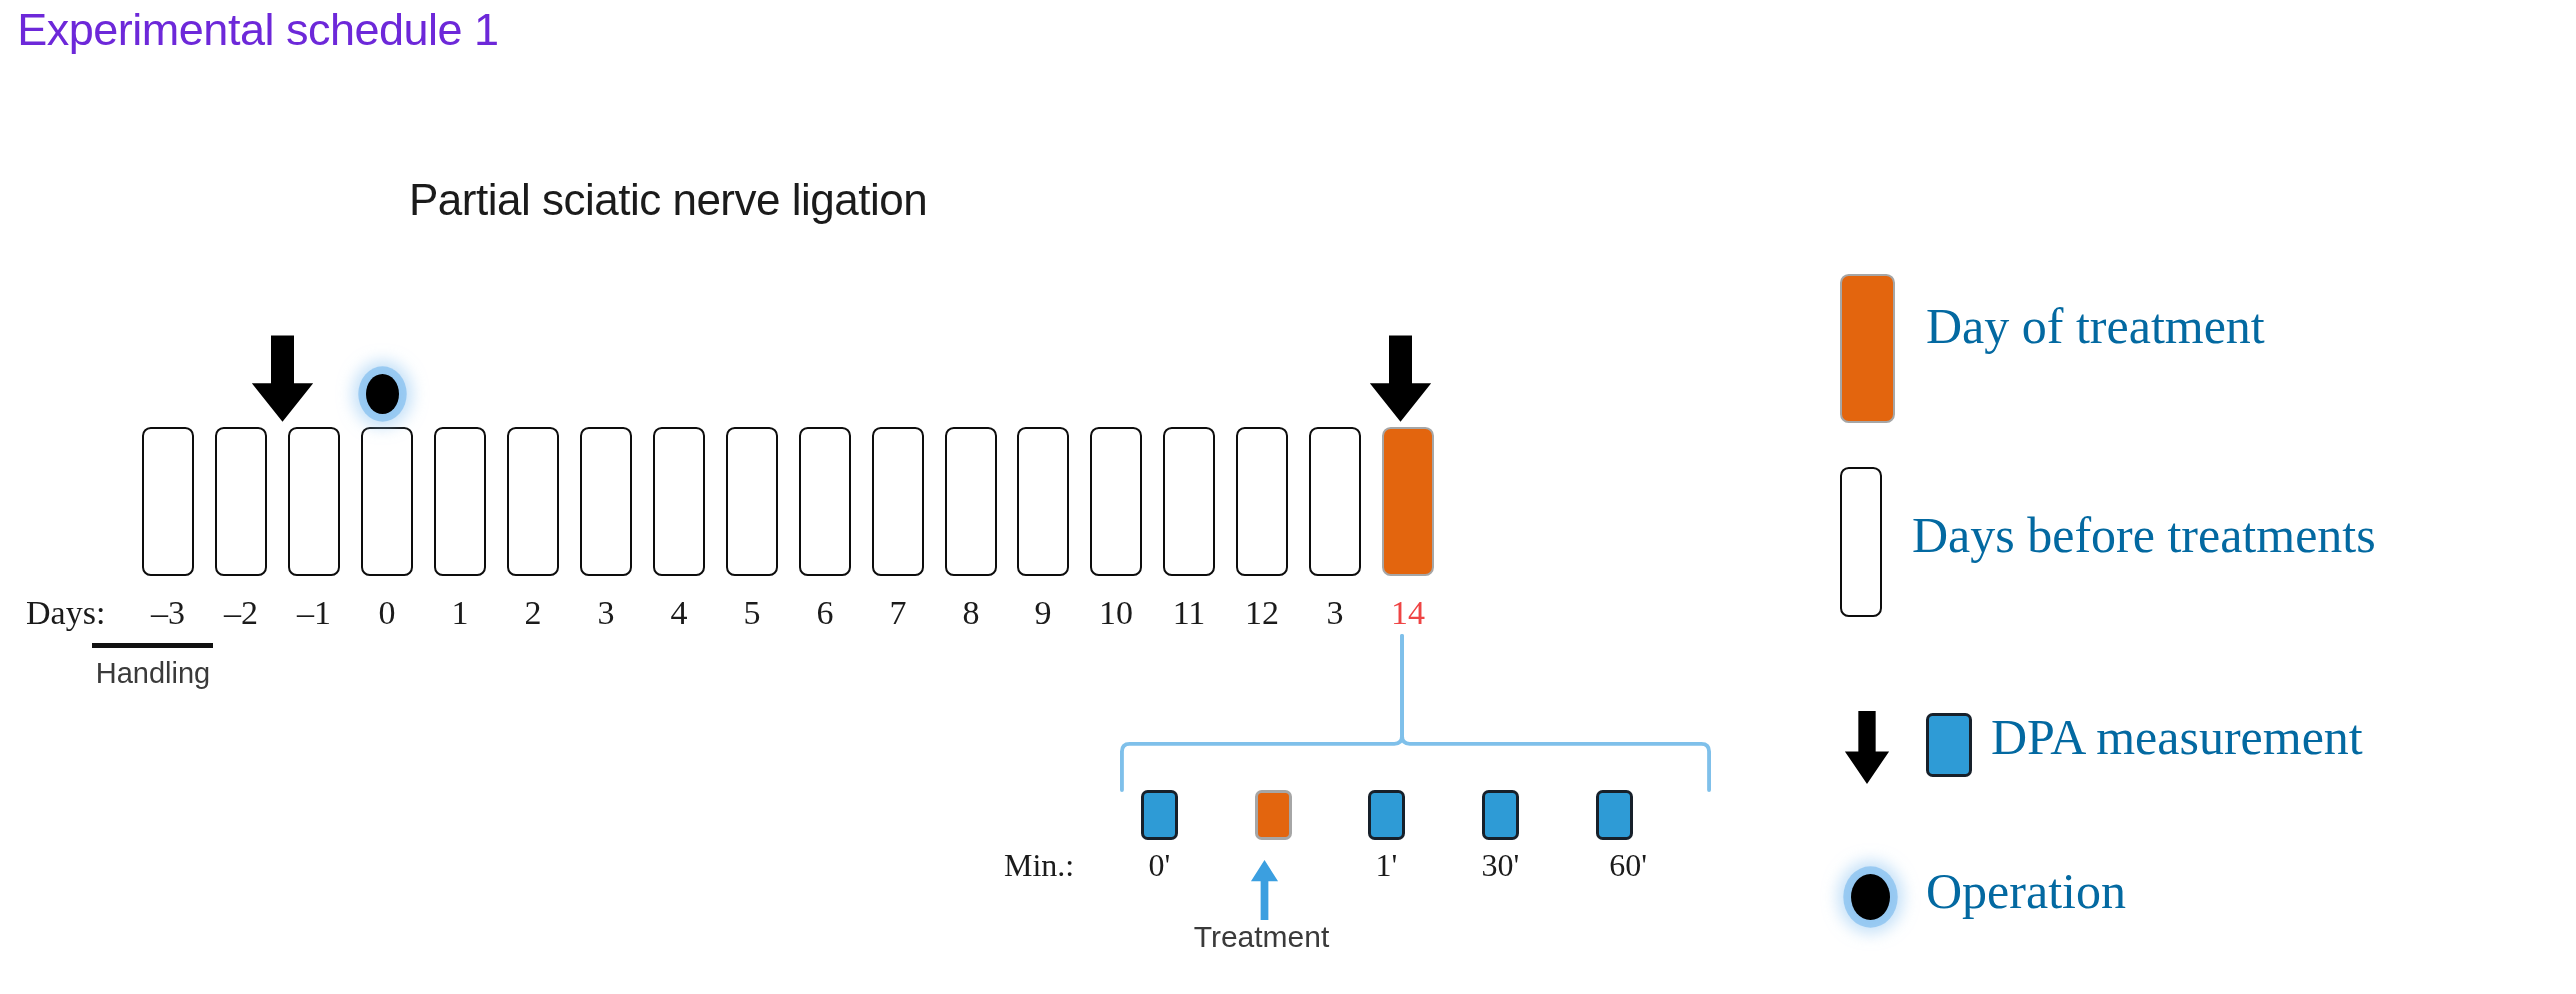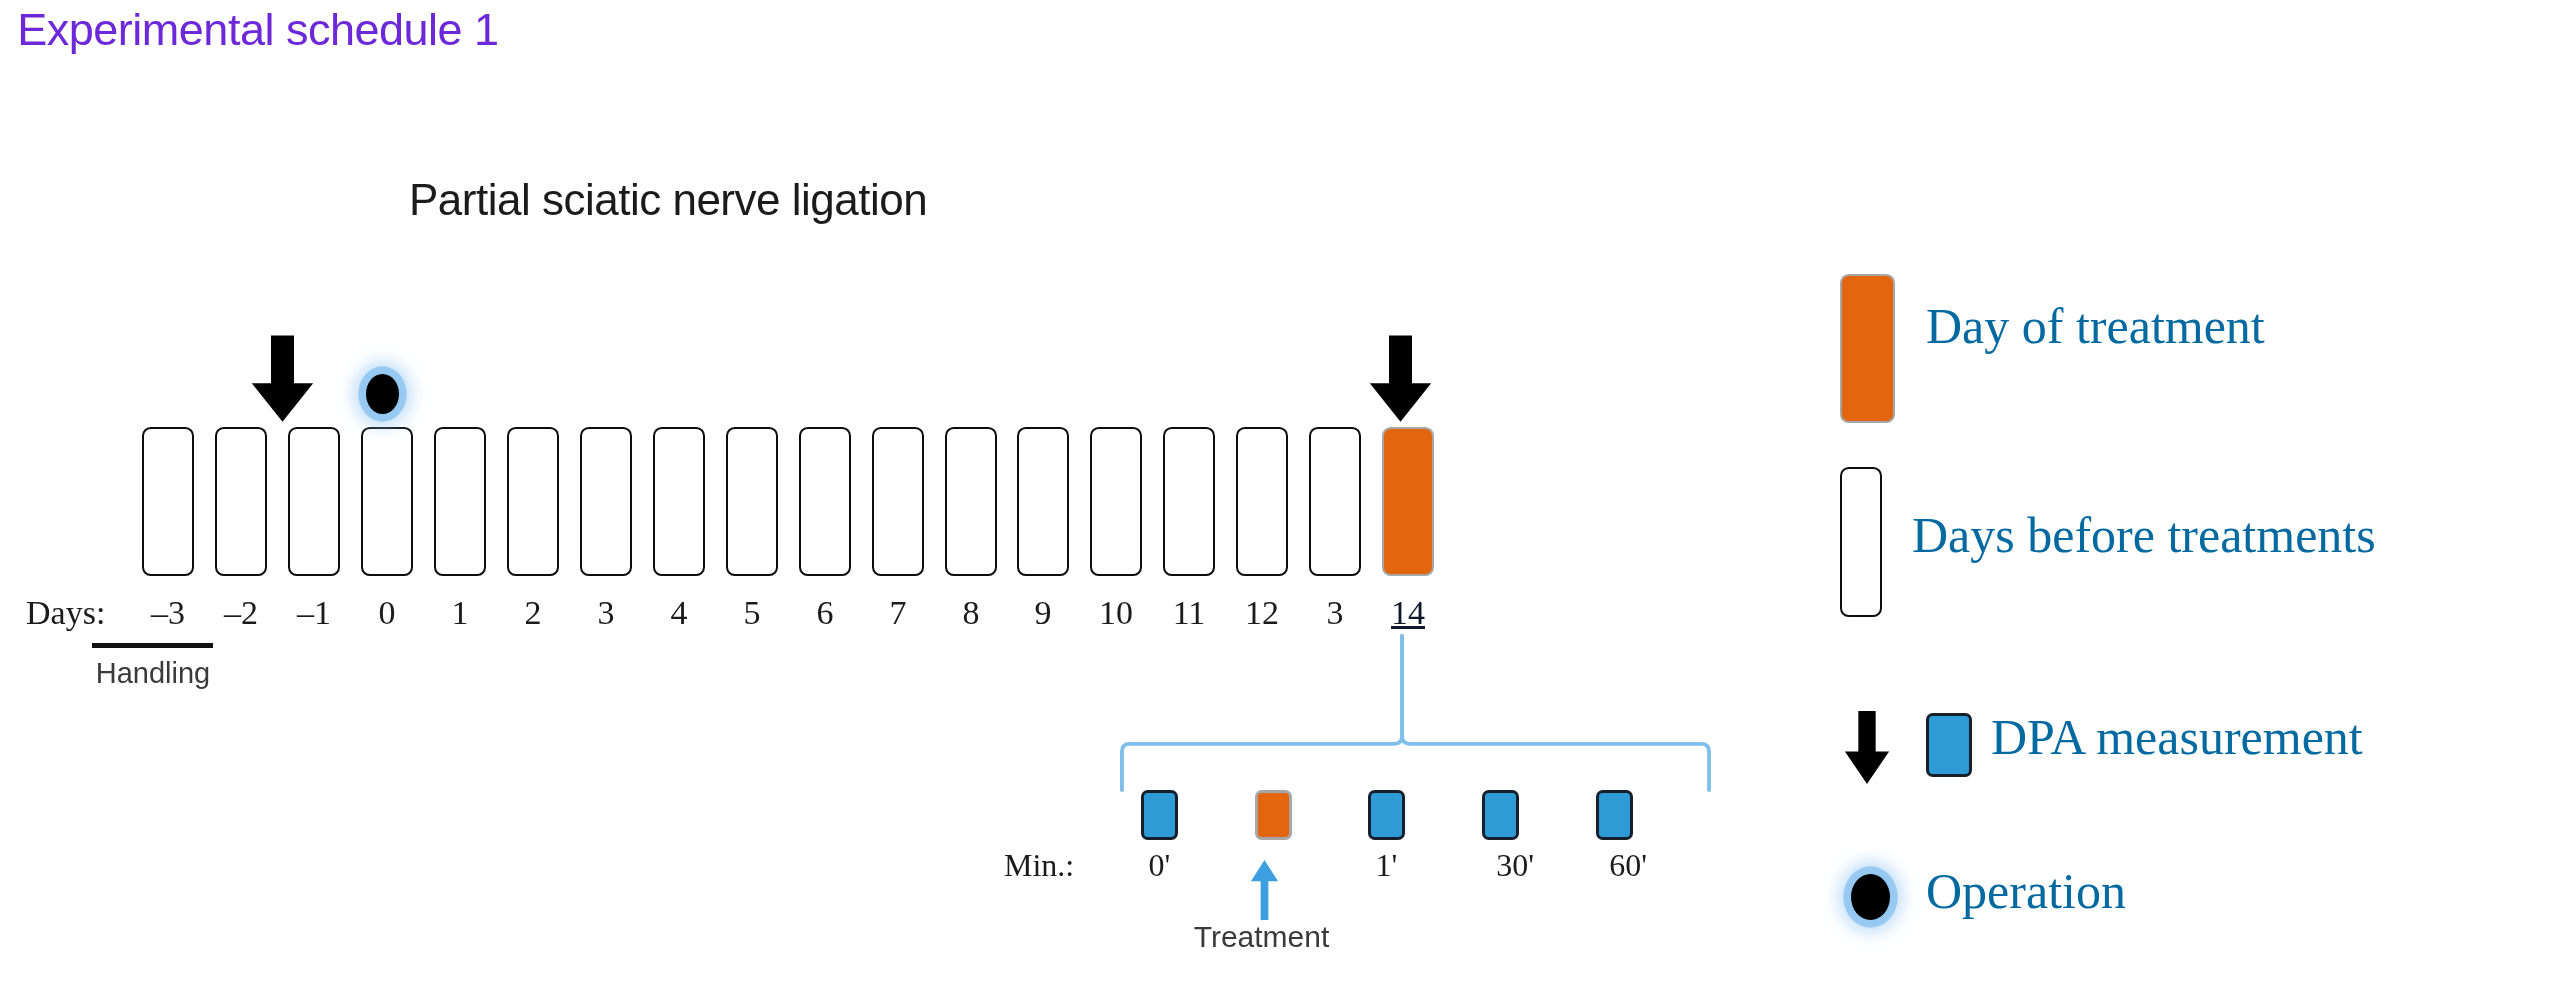--- a/index.html
+++ b/index.html
@@ -58,22 +58,21 @@
   .day-label {
     position: absolute;
     top: 594px;
     width: 52px;
     text-align: center;
     font-family: "Liberation Serif", serif;
     font-size: 34px;
     color: #1b1b1b;
   }
   .day-label.highlight {
-    color: #0f172a;
-    text-decoration: underline;
+    color: #ef4444;
   }
   .days-caption {
     position: absolute;
     left: 26px;
     top: 594px;
     font-family: "Liberation Serif", serif;
     font-size: 34px;
     color: #1b1b1b;
     white-space: nowrap;
   }
@@ -262,21 +261,21 @@
     </svg>
   </div>
 
   <div id="minutes-layer">
       <div class="min-box" style="left: 1141px;"></div>
       <div class="min-label" style="left: 1126px;">0'</div>
       <div class="min-box treat" style="left: 1255px;"></div>
       <div class="min-box" style="left: 1368px;"></div>
       <div class="min-label" style="left: 1353px;">1'</div>
       <div class="min-box" style="left: 1482px;"></div>
-      <div class="min-label" style="left: 1467px; text-align: right;">30'</div>
+      <div class="min-label" style="left: 1467px;">30'</div>
       <div class="min-box" style="left: 1596px;"></div>
       <div class="min-label" style="left: 1580px; text-align: right;">60'</div>
     </div>
   <div class="min-caption">Min.:</div>
 
   <div style="position:absolute; left:1249px; top:860px; width:31px; height:60px;">
     <svg width="31" height="60" viewBox="0 0 32 62">
       <path d="M16,0 L30,22 L20,22 L20,62 L12,62 L12,22 L2,22 Z" fill="#3b9fe0"></path>
     </svg>
   </div>

